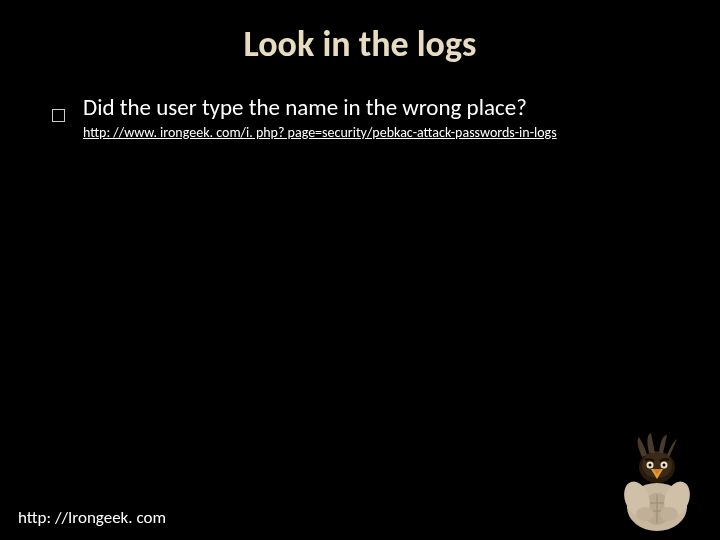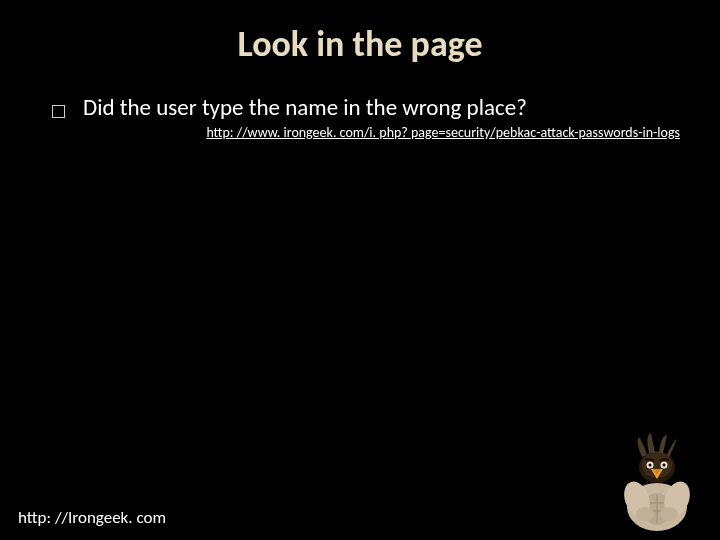--- a/index.html
+++ b/index.html
@@ -21,42 +21,41 @@
       font-weight: bold;
       color: #e8dcc0;
       padding-top: 22px;
       text-shadow: 1px 1px 2px rgba(0,0,0,0.8);
     }
     .content {
       padding: 28px 40px 0 52px;
     }
     .bullet-row {
       display: flex;
-      align-items: center;
+      align-items: flex-end;
       gap: 18px;
     }
     .bullet-icon {
       width: 13px;
       height: 13px;
       border: 1.5px solid #ccc;
       margin-top: 7px;
       flex-shrink: 0;
     }
     .bullet-text {
       font-size: 23px;
       color: #fff;
       line-height: 1.2;
     }
     .link-line {
       margin-left: 31px;
       margin-top: 2px;
       font-size: 14px;
       color: #fff;
       text-decoration: underline;
-      text-align: right;
     }
     .footer {
       position: absolute;
       bottom: 12px;
       left: 18px;
       font-size: 17px;
       color: #ffffff;
     }
     .mascot {
       position: absolute;
@@ -66,21 +65,21 @@
       height: 105px;
     }
     .mascot svg {
       width: 100%;
       height: 100%;
     }
   </style>
 </head>
 <body>
 
-<div class="title">Look in the page</div>
+<div class="title">Look in the logs</div>
 
 <div class="content">
   <div class="bullet-row">
     <span class="bullet-icon"></span>
     <span class="bullet-text">Did the user type the name in the wrong place?</span>
   </div>
   <div class="link-line">http: //www. irongeek. com/i. php? page=security/pebkac-attack-passwords-in-logs</div>
 </div>
 
 <div class="footer">http: //Irongeek. com</div>

